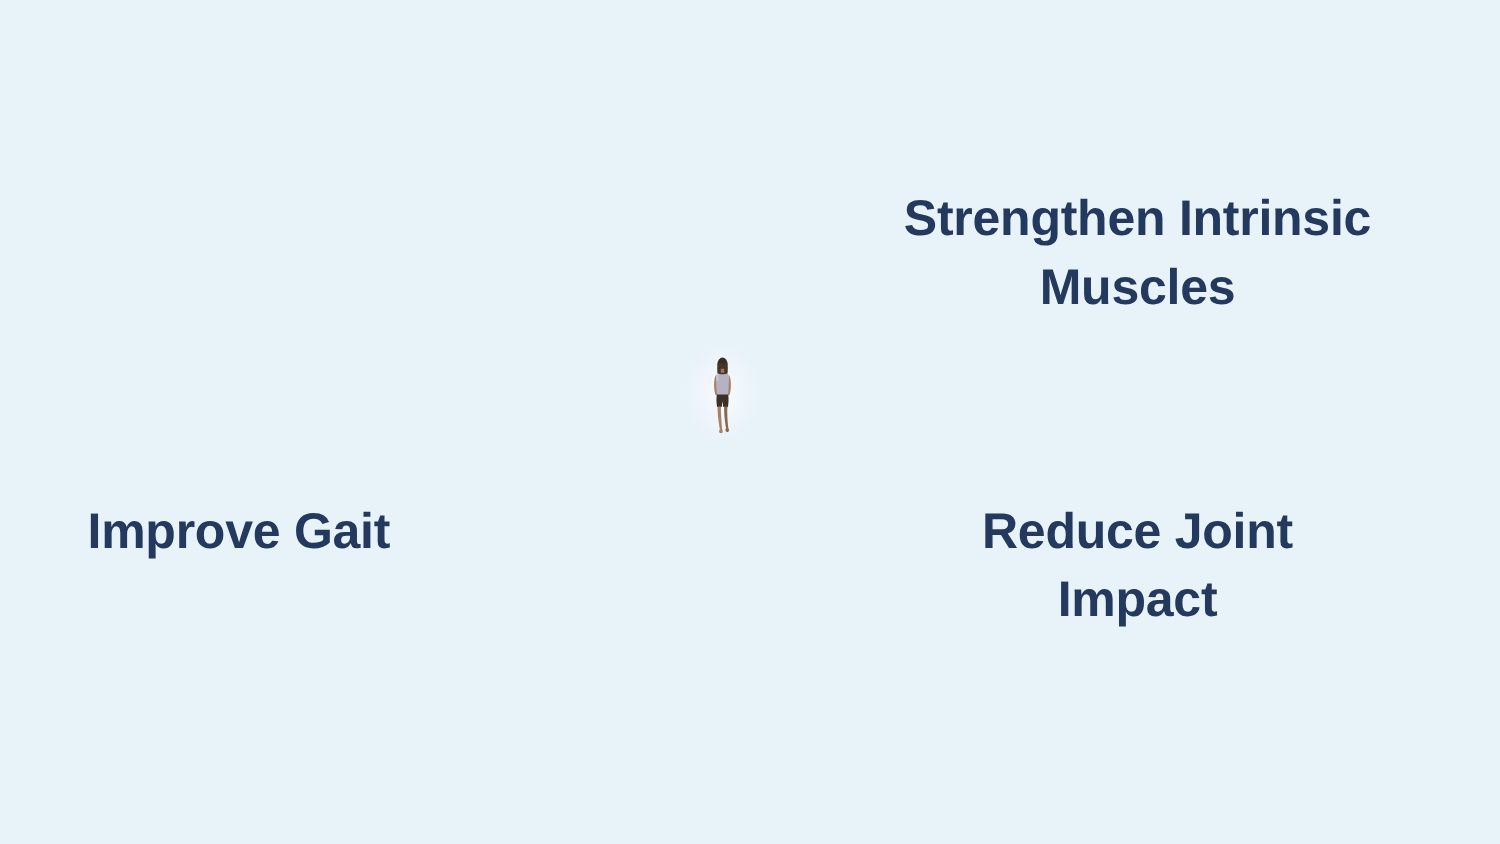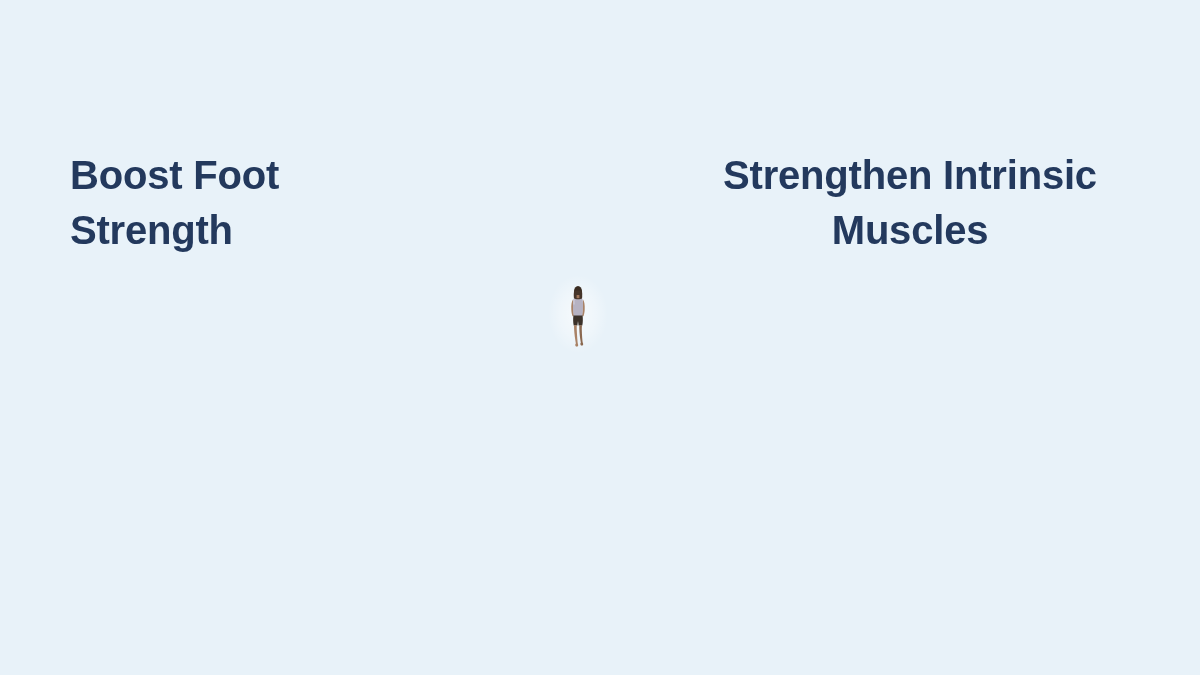--- a/index.html
+++ b/index.html
@@ -73,27 +73,28 @@
     width: 28px;
     height: 62px;
     display: block;
   }
 </style>
 </head>
 <body>
 
 <div id="infographic" style="background: rgb(232, 242, 249);">
 
-  <p class="benefit left row-top" style="color: rgb(35, 57, 93);">Boost Foot
-Strength</p>
 
   <p class="benefit right row-top" style="color: rgb(35, 57, 93);">Strengthen Intrinsic
 Muscles</p>
 
+  <p class="benefit left row-bottom" style="color: rgb(35, 57, 93);">Improve Gait</p>
 
+  <p class="benefit right row-bottom" style="color: rgb(35, 57, 93);">Reduce Joint
+Impact</p>
 
   <div id="figure-wrap">
     <div id="figure-halo"></div>
     <svg id="walker" viewBox="0 0 28 62" aria-hidden="true">
 
       <ellipse cx="14" cy="6.2" rx="4.0" ry="5.2" fill="#3a2c22"></ellipse>
       <path d="M10.1 5.6 C9.4 10.5 9.8 14.0 10.6 16.2 L17.4 16.2 C18.2 13.9 18.6 10.4 17.9 5.6 Z" fill="#45352a"></path>
 
       <rect x="12.6" y="10.0" width="2.8" height="3.2" fill="#9d7459"></rect>
 

